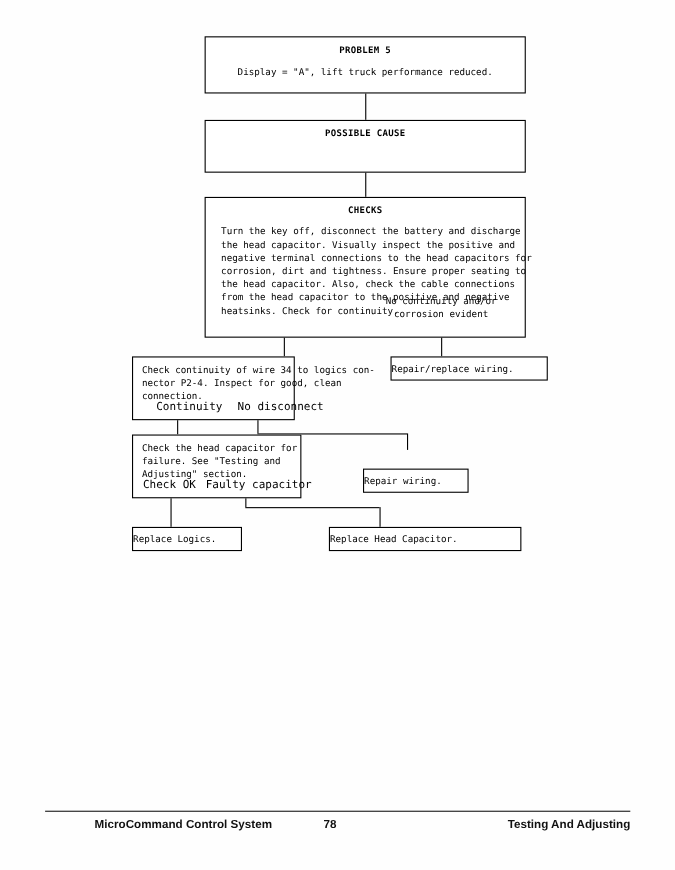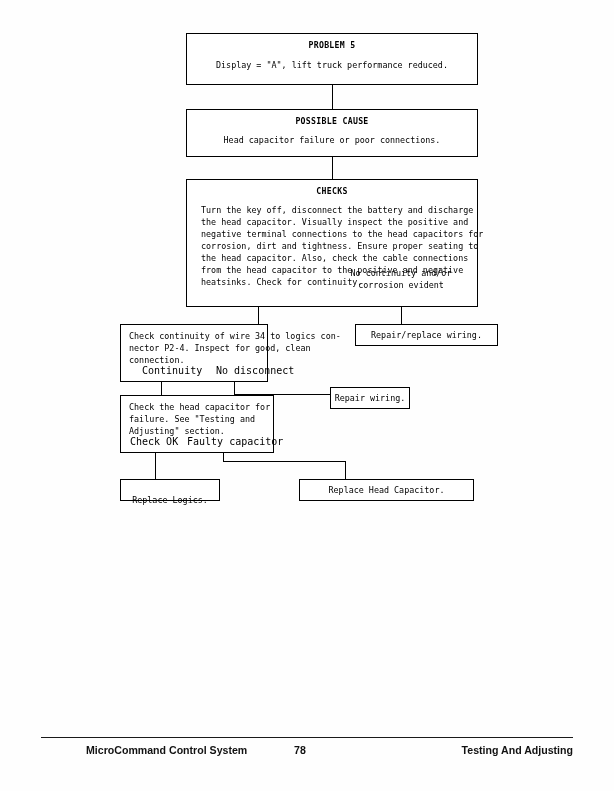--- a/index.html
+++ b/index.html
@@ -74,21 +74,21 @@
 
   
   .inline-label {
     position: absolute;
     font-size: 10px;
     white-space: pre;
   }
 
   
   .action .box-body {
-    text-align: center;
+    text-align: left;
     font-size: 8.4px;
   }
 
   
   .footer-rule {
     position: absolute;
     left: 41px;
     right: 41px;
     top: 737px;
     height: 0;
@@ -118,21 +118,20 @@
 
     <div class="box centered" style="left:186px; top:33px; width:292px; height:52px;">
       <div class="box-title">PROBLEM 5</div>
       <div class="box-body" style="margin-top:10px;">Display = "A", lift truck performance reduced.</div>
     </div>
 
     <div class="vline" style="left:332px; top:85px; height:24px;"></div>
 
     <div class="box centered" style="left:186px; top:109px; width:292px; height:48px;">
       <div class="box-title">POSSIBLE CAUSE</div>
-      <div class="box-body" style="margin-top:9px;">Head capacitor failure or poor connections.</div>
     </div>
 
     <div class="vline" style="left:332px; top:157px; height:22px;"></div>
 
     <div class="box" style="left:186px; top:179px; width:292px; height:128px;">
       <div class="box-title">CHECKS</div>
       <div class="box-body" style="margin-top:9px; margin-left:14px;">Turn the key off, disconnect the battery and discharge
 the head capacitor. Visually inspect the positive and
 negative terminal connections to the head capacitors for
 corrosion, dirt and tightness. Ensure proper seating to
@@ -160,41 +159,41 @@
 
     <div class="inline-label" style="left:142px; top:365px;">Continuity</div>
     <div class="inline-label" style="left:216px; top:365px;">No disconnect</div>
 
     <div class="vline" style="left:161px; top:382px; height:13px;"></div>
 
     <div class="vline" style="left:234px; top:382px; height:12px;"></div>
     <div class="hline" style="left:234px; top:394px; width:136px;"></div>
     <div class="vline" style="left:370px; top:394px; height:15px;"></div>
 
-    <div class="box action centered" style="left:330px; top:387px; width:80px; height:22px;">
+    <div class="box action centered" style="left:330px; top:426px; width:96px; height:22px;">
       <div class="box-body" style="margin-top:5px;">Repair wiring.</div>
     </div>
 
     <div class="box" style="left:120px; top:395px; width:154px; height:58px;">
       <div class="box-body" style="margin-top:6px; margin-left:8px;">Check the head capacitor for
 failure. See "Testing and
 Adjusting" section.</div>
     </div>
 
     <div class="inline-label" style="left:130px; top:436px;">Check OK</div>
     <div class="inline-label" style="left:187px; top:436px;">Faulty capacitor</div>
 
     <div class="vline" style="left:155px; top:453px; height:26px;"></div>
 
     <div class="vline" style="left:223px; top:453px; height:8px;"></div>
     <div class="hline" style="left:223px; top:461px; width:122px;"></div>
     <div class="vline" style="left:345px; top:461px; height:18px;"></div>
 
     <div class="box action centered" style="left:120px; top:479px; width:100px; height:22px;">
-      <div class="box-body" style="margin-top:15px;">Replace Logics.</div>
+      <div class="box-body" style="margin-top:5px;">Replace Logics.</div>
     </div>
 
     <div class="box action centered" style="left:299px; top:479px; width:175px; height:22px;">
       <div class="box-body" style="margin-top:5px;">Replace Head Capacitor.</div>
     </div>
 
   </div>
 
   <div class="footer-rule"></div>
   <div class="footer">

